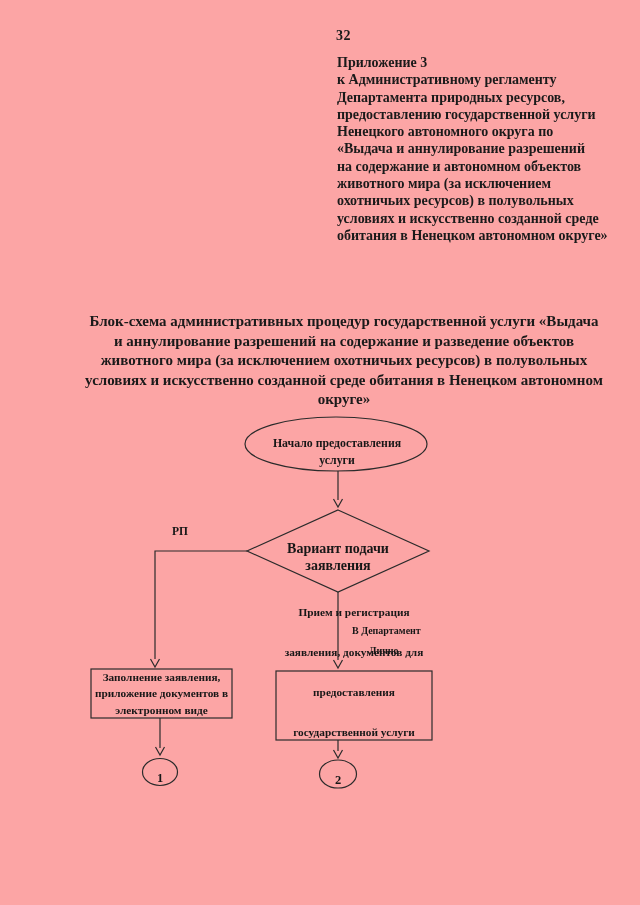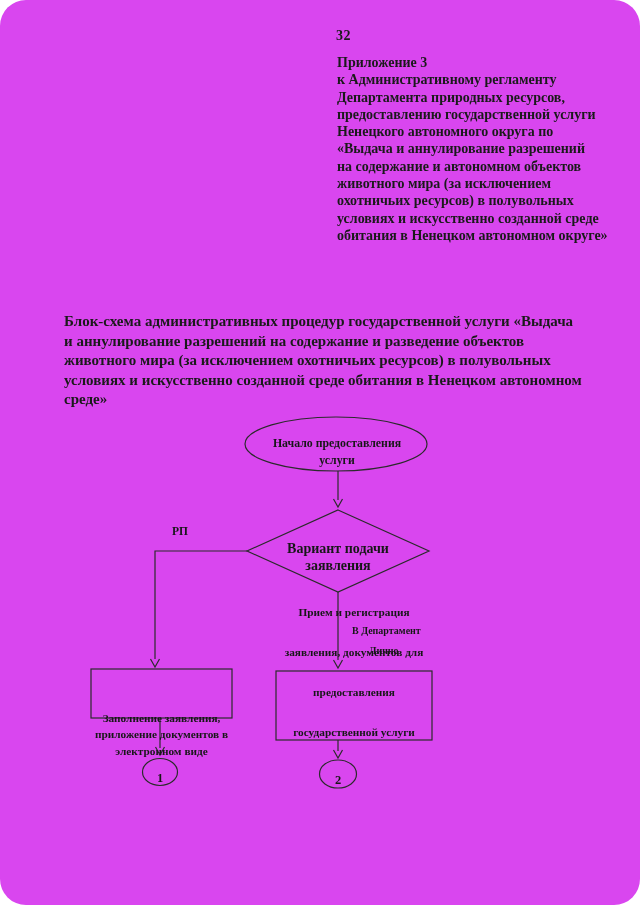--- a/index.html
+++ b/index.html
@@ -4,25 +4,24 @@
 <style>
   html, body {
     margin: 0;
     padding: 0;
     background: #ffffff;
   }
   .page {
     position: relative;
     width: 640px;
     height: 905px;
-    background: #d946ef;
+    background: #fca5a5;
     font-family: "Liberation Serif", serif;
     color: #1a1a1a;
     overflow: hidden;
-    border-radius: 26px;
   }
   .page-number {
     position: absolute;
     left: 336px;
     top: 28px;
     font-size: 14px;
     font-weight: 700;
     letter-spacing: 0.5px;
   }
   .appendix {
@@ -32,21 +31,21 @@
     font-size: 14px;
     font-weight: 700;
     line-height: 17.3px;
     white-space: nowrap;
   }
   .doc-title {
     position: absolute;
     left: 64px;
     top: 312px;
     width: 560px;
-    text-align: left;
+    text-align: center;
     font-size: 15px;
     font-weight: 700;
     line-height: 19.6px;
   }
   .chart-svg {
     position: absolute;
     left: 0;
     top: 0;
     width: 640px;
     height: 905px;
@@ -77,21 +76,21 @@
     left: 369px; top: 604px;
     font-size: 10px;
     margin-top: 41px;
   }
   .vdep-label {
     left: 352px; top: 625px;
     font-size: 10px;
   }
   .leftbox-label {
     left: 91px; top: 669px; width: 141px; height: 49px;
-    font-size: 11.3px; line-height: 16.5px; margin-top: 41px;
+    font-size: 11.3px; line-height: 16.5px;
   }
   .rightbox-label {
     left: 276px; top: 671px; width: 156px; height: 69px;
     font-size: 11.3px; line-height: 16px; gap: 24px;
   }
   .connector-label-1 {
     left: 142px; top: 759px; width: 36px; height: 27px;
     font-size: 12.5px;
   }
   .connector-label-2 {
@@ -118,21 +117,21 @@
     <div>охотничьих ресурсов) в полувольных</div>
     <div>условиях и искусственно созданной среде</div>
     <div>обитания в Ненецком автономном округе»</div>
   </div>
 
   <div class="doc-title">
     <div>Блок-схема административных процедур государственной услуги «Выдача</div>
     <div>и аннулирование разрешений на содержание и разведение объектов</div>
     <div>животного мира (за исключением охотничьих ресурсов) в полувольных</div>
     <div>условиях и искусственно созданной среде обитания в Ненецком автономном</div>
-    <div>среде»</div>
+    <div>округе»</div>
   </div>
 
   <svg class="chart-svg" viewBox="0 0 640 905" xmlns="http://www.w3.org/2000/svg" fill="none" stroke="#2b2b2b" stroke-width="1.2">
 
     <ellipse cx="336" cy="444" rx="91" ry="27"></ellipse>
 
     <line x1="338" y1="471" x2="338" y2="500"></line>
     <polyline points="333.5,499 338,507 342.5,499"></polyline>
 
     <polygon points="338,510 429,551 338,592 247,551"></polygon>

